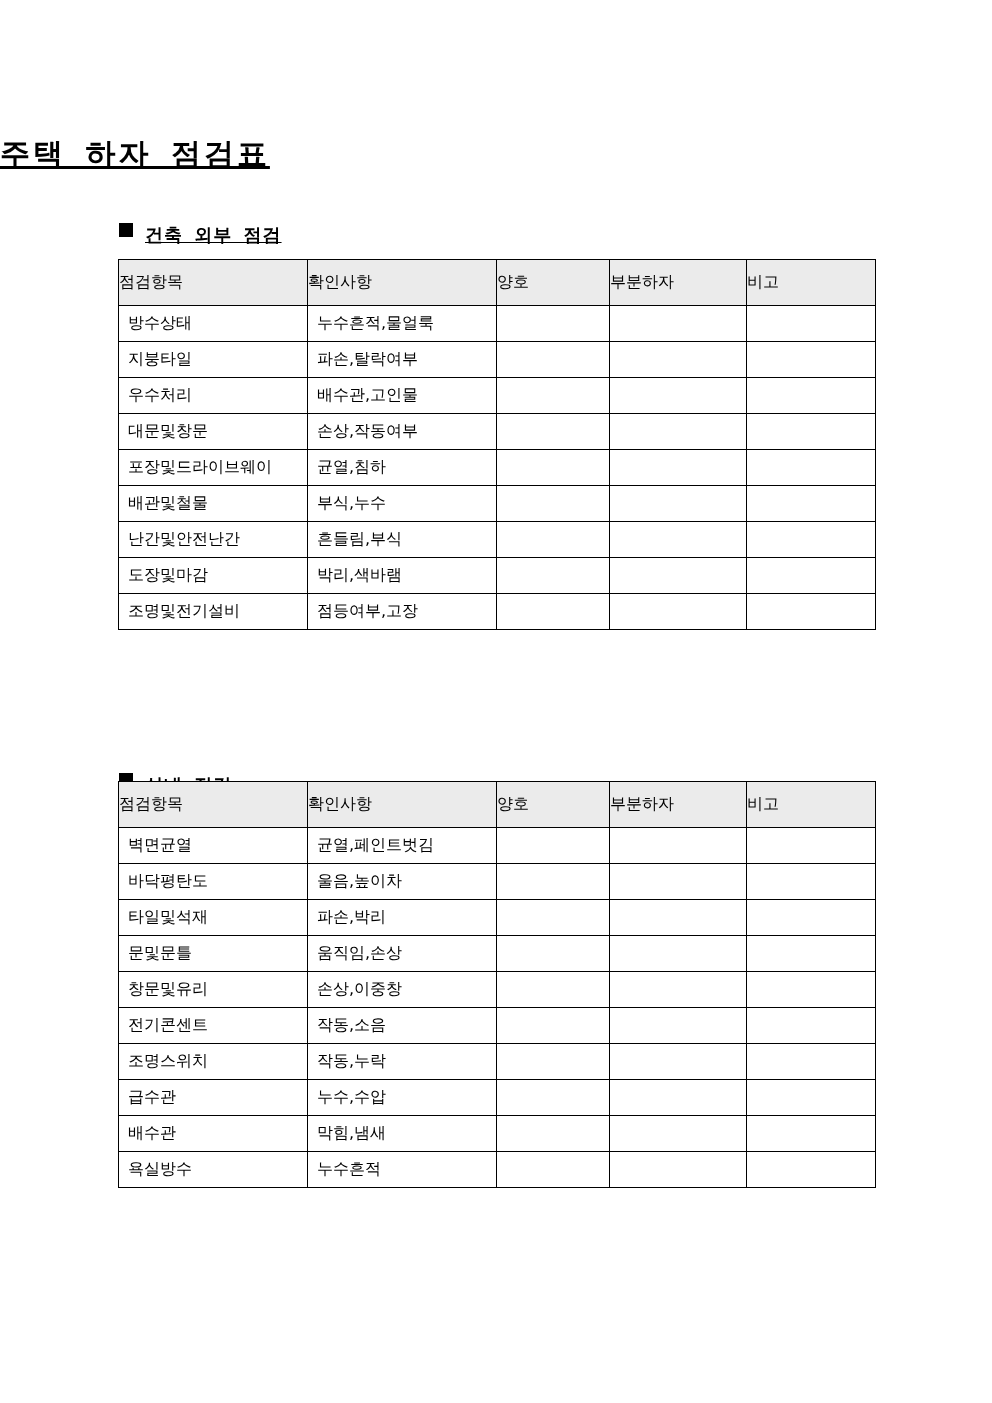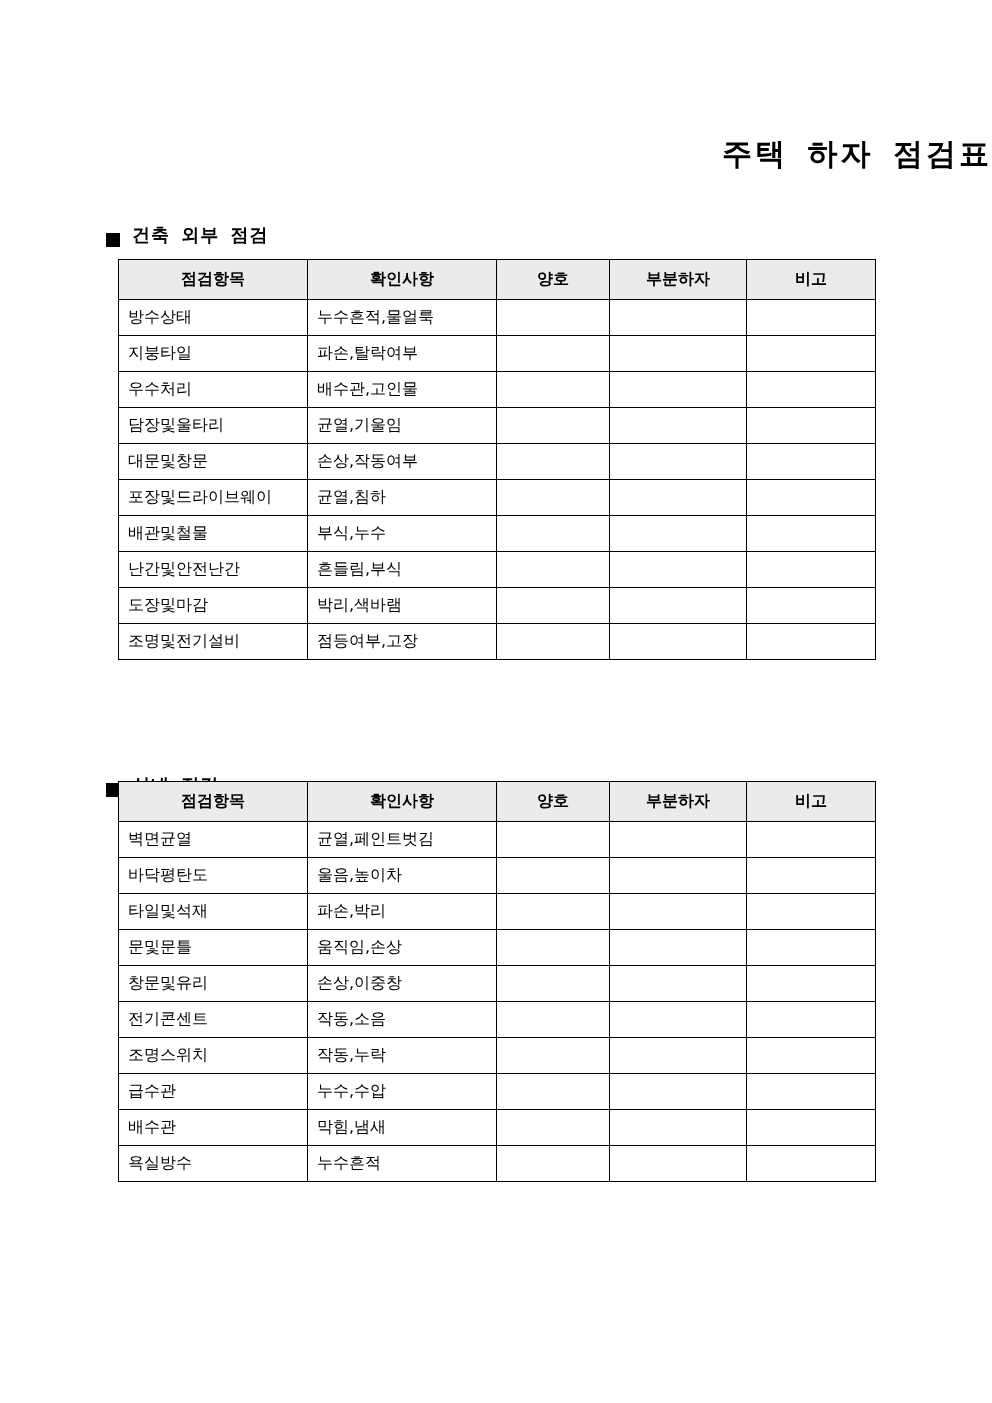--- a/index.html
+++ b/index.html
@@ -1,39 +1,39 @@
 <!DOCTYPE html>
 <html><head>
   <meta charset="utf-8">
   <style>
     html, body { margin: 0; padding: 0; background: #ffffff; }
     body {
       width: 992px; height: 1403px; position: relative; overflow: hidden;
       font-family: "DejaVu Sans", "Liberation Sans", sans-serif; color: #000;
     }
     .title {
-      position: absolute; left: 0; width: 992px; top: 134px; text-align: right;
-      font-size: 30px; font-weight: bold; letter-spacing: 3px; word-spacing: 6px;
+      position: absolute; left: 0; width: 992px; top: 134px; text-align: left;
+      font-size: 30px; font-weight: bold; letter-spacing: 3px; word-spacing: 6px; text-decoration: underline;
     }
     .section-heading {
-      position: absolute; left: 106px; font-size: 18px; font-weight: bold;
-      display: flex; align-items: flex-end; letter-spacing: 1px; word-spacing: 4px;
+      position: absolute; left: 119px; font-size: 18px; font-weight: bold;
+      display: flex; align-items: flex-start; letter-spacing: 1px; word-spacing: 4px; text-decoration: underline;
     }
     .section-heading .square {
       display: inline-block; width: 14px; height: 14px; background: #000; margin-right: 12px;
     }
     table.check {
       position: absolute; left: 118px; width: 757px; border-collapse: collapse;
       table-layout: fixed; font-size: 16px;
     }
     table.check th, table.check td {
       border: 1.5px solid #000; height: 36px; padding: 0; box-sizing: border-box;
     }
     table.check th {
-      background: #ebebeb; font-weight: bold; text-align: center; height: 40px;
+      background: #ebebeb; font-weight: normal; text-align: left; height: 46px;
     }
     table.check td.item, table.check td.detail { padding-left: 9px; text-align: left; margin-top: 8px; }
     #table-exterior { top: 259px; }
     #table-interior { top: 781px; }
     #heading-exterior { top: 223px; }
     #heading-interior { top: 745px; margin-top: 28px; }
   </style>
 </head>
 <body>
 
@@ -77,27 +77,20 @@
         <td class="note"></td>
       </tr>
       <tr>
         <td class="item">우수처리</td>
         <td class="detail">배수관,고인물</td>
         <td class="good"></td>
         <td class="partial"></td>
         <td class="note"></td>
       </tr>
       <tr>
-        <td class="item">담장및울타리</td>
-        <td class="detail">균열,기울임</td>
-        <td class="good"></td>
-        <td class="partial"></td>
-        <td class="note"></td>
-      </tr>
-      <tr>
         <td class="item">대문및창문</td>
         <td class="detail">손상,작동여부</td>
         <td class="good"></td>
         <td class="partial"></td>
         <td class="note"></td>
       </tr>
       <tr>
         <td class="item">포장및드라이브웨이</td>
         <td class="detail">균열,침하</td>
         <td class="good"></td>

